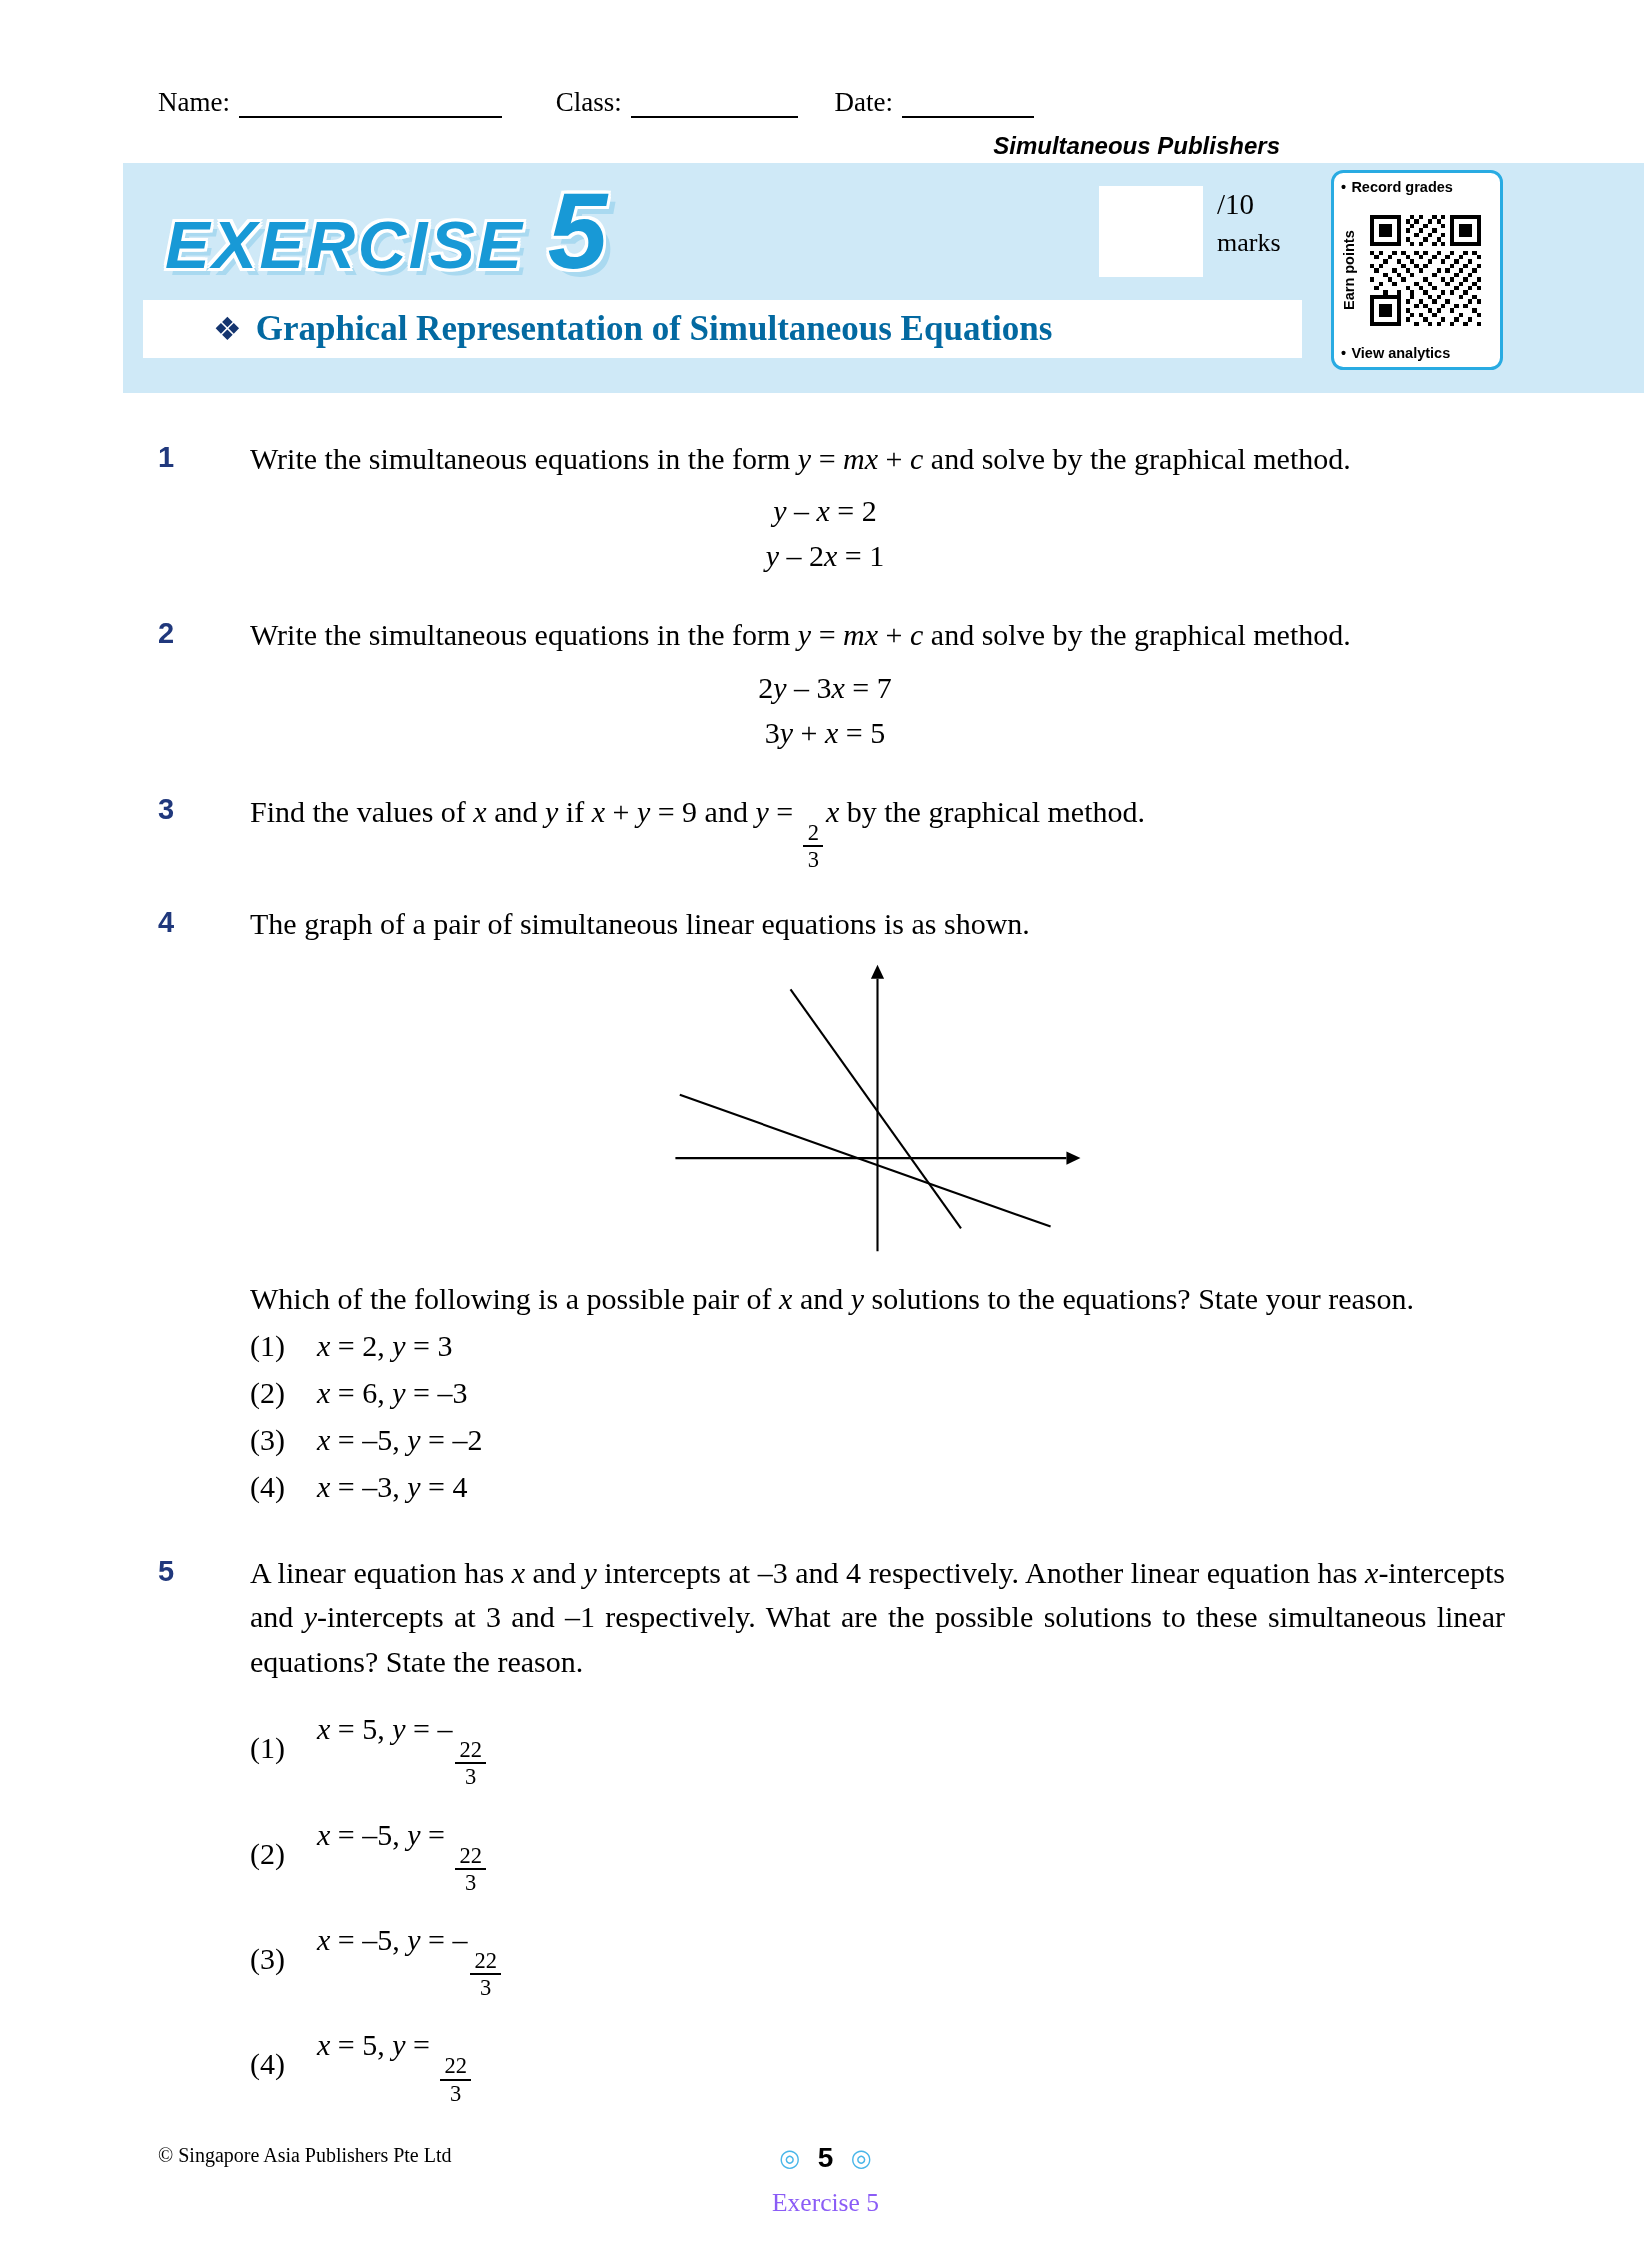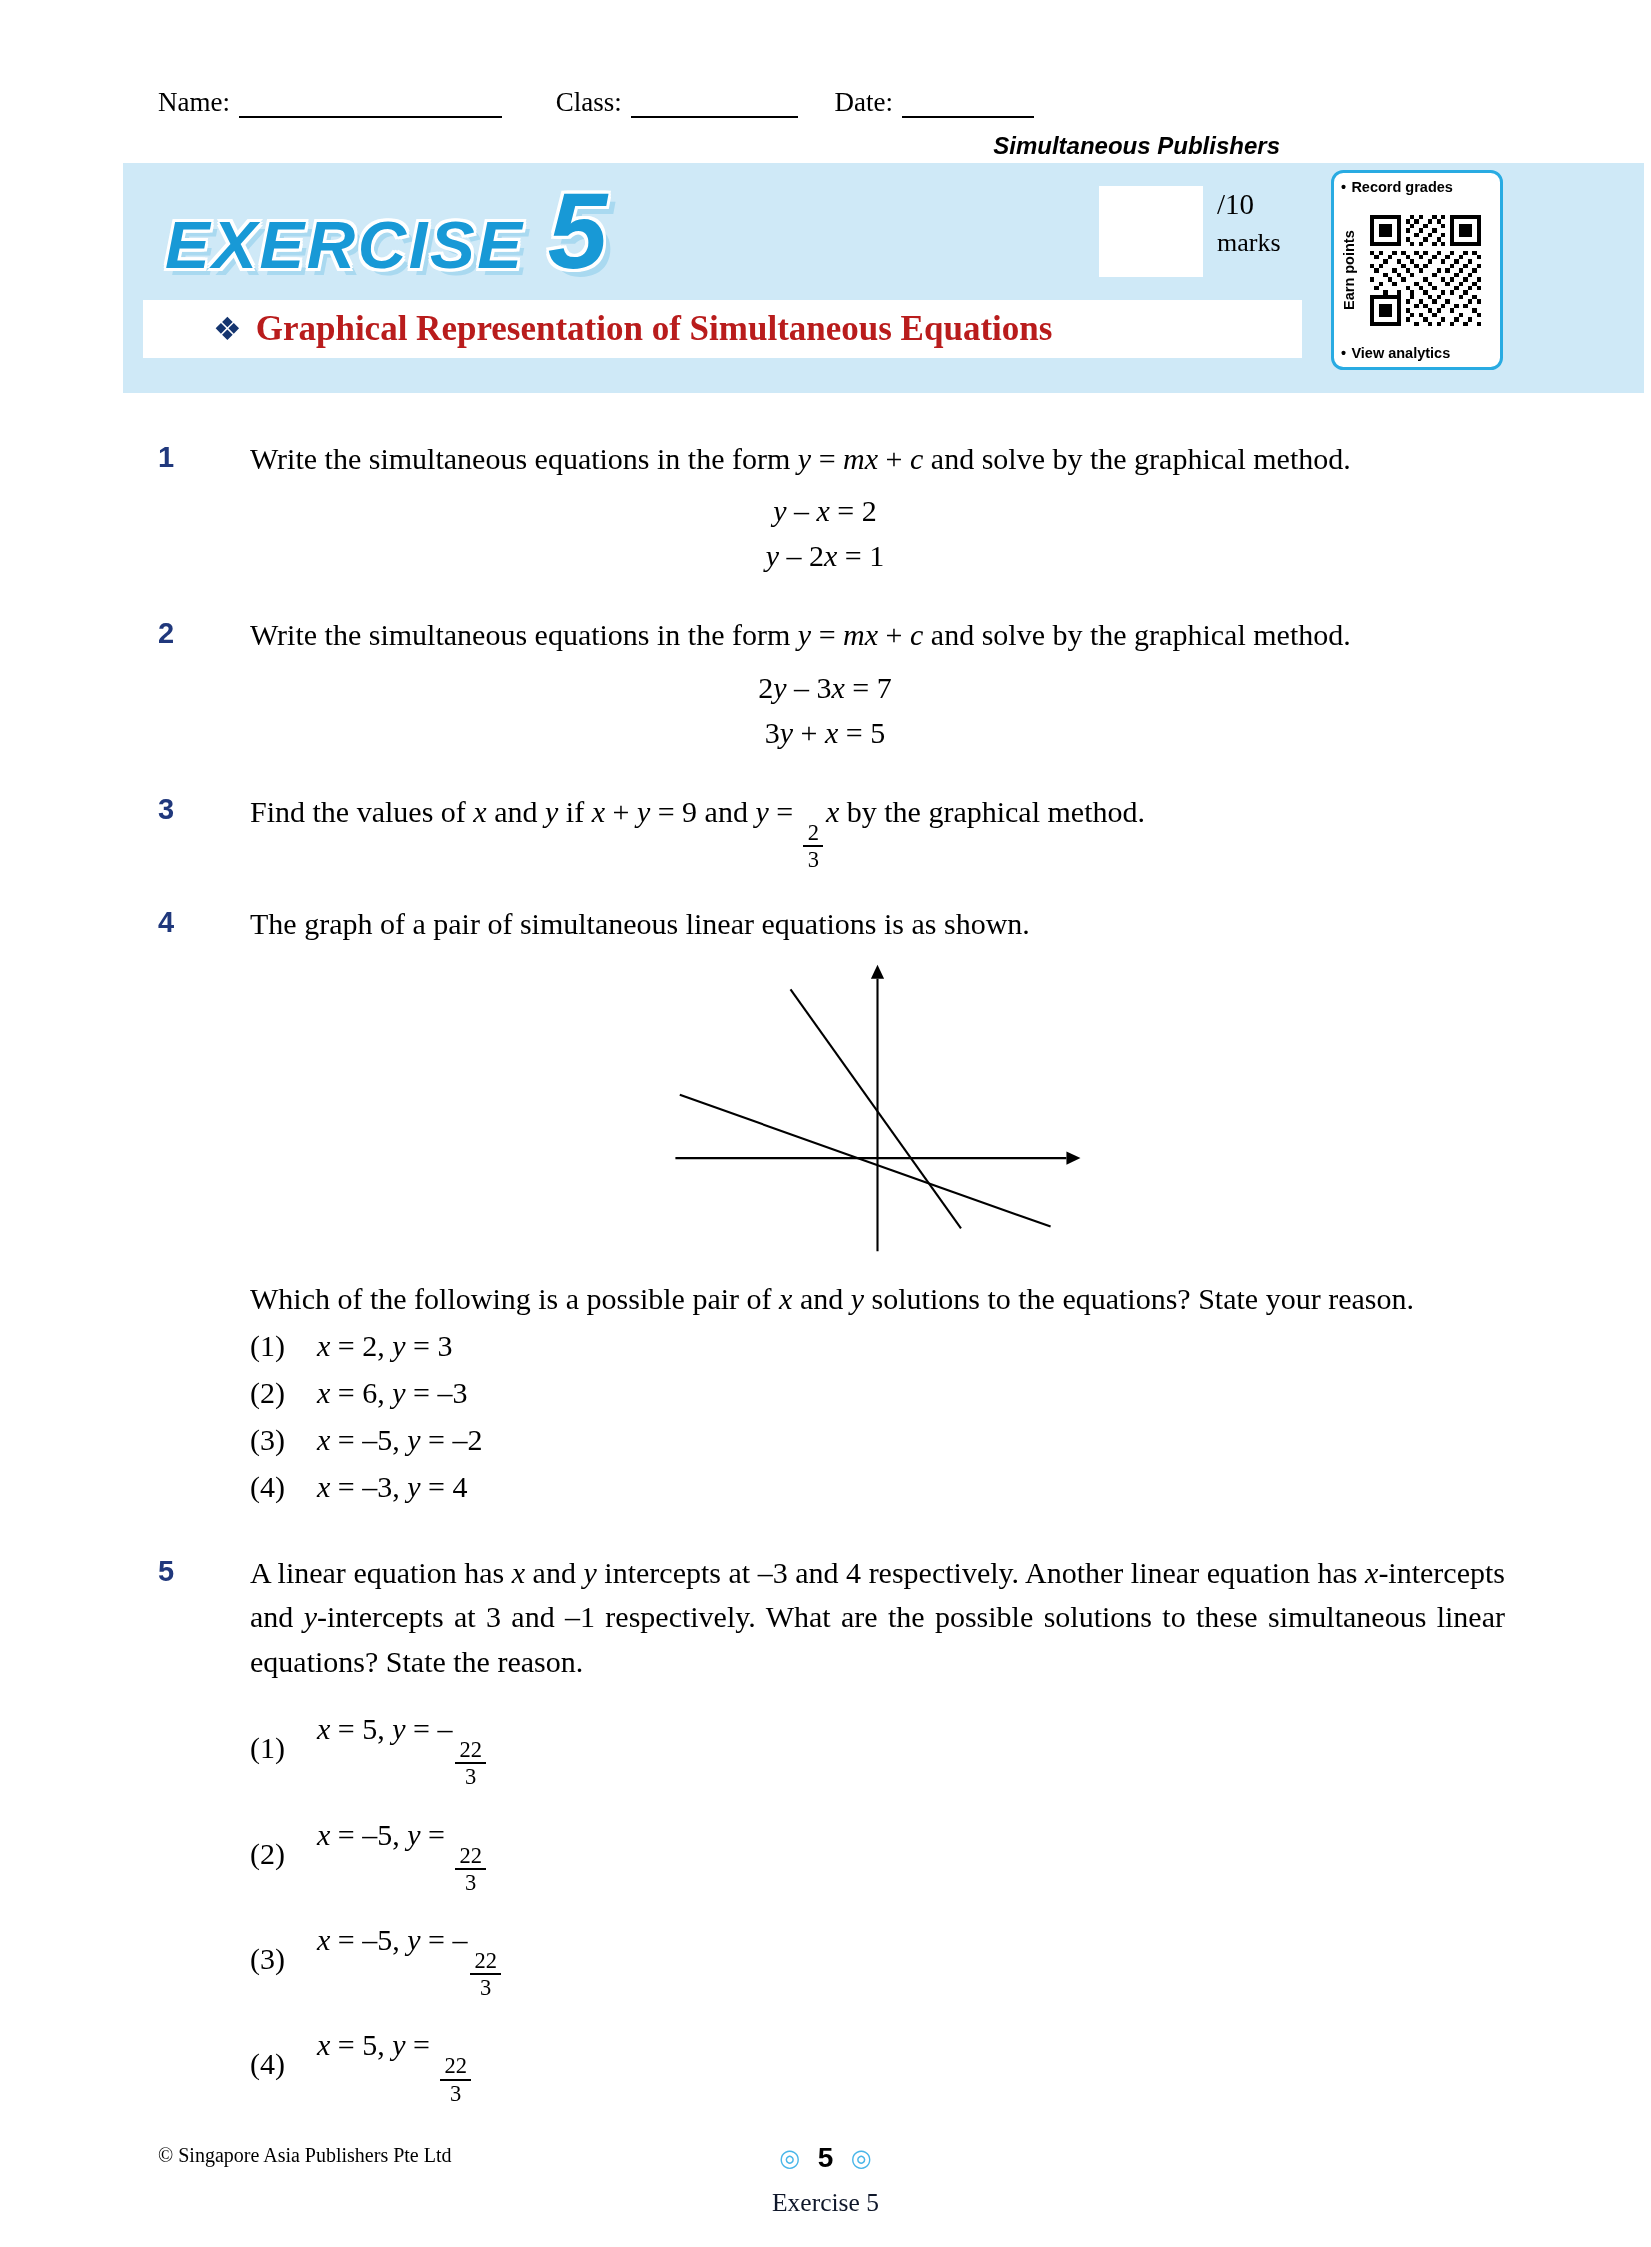--- a/index.html
+++ b/index.html
@@ -24,21 +24,21 @@
   .ex-word{font:italic 900 67px "Liberation Sans",sans-serif;color:#1899d6;letter-spacing:2.6px;
     text-shadow:-2.6px -2.6px 0 #fff,2.6px -2.6px 0 #fff,-2.6px 2.6px 0 #fff,2.6px 2.6px 0 #fff,0 -2.6px 0 #fff,0 2.6px 0 #fff,-2.6px 0 0 #fff,2.6px 0 0 #fff,6.1px 7px 0 #a9d9f0;}
   .ex-num{font:italic 900 107px "Liberation Sans",sans-serif;color:#1899d6;margin-left:23px;
     text-shadow:-2.6px -2.6px 0 #fff,2.6px -2.6px 0 #fff,-2.6px 2.6px 0 #fff,2.6px 2.6px 0 #fff,0 -2.6px 0 #fff,0 2.6px 0 #fff,-2.6px 0 0 #fff,2.6px 0 0 #fff,7px 8px 0 #a9d9f0;}
   .marks-box{position:absolute;left:976px;top:23px;width:104px;height:91px;background:#fff;}
   .marks-value{position:absolute;left:1094px;top:24.6px;font-size:29px;}
   .marks-word{position:absolute;left:1094px;top:65px;font-size:26px;}
   .section-band{position:absolute;left:20px;top:137px;width:1159px;height:58px;background:#fff;
     display:flex;align-items:center;}
   .section-band .bullet{color:#15356f;font-size:32px;margin:0 14px 0 70px;}
-  .section-title{font-weight:700;font-size:35px;color:#b91c1c;}
+  .section-title{font-weight:700;font-size:35px;color:#0369a1;}
 
   
   .qr-card{position:absolute;left:1208px;top:7px;width:172px;height:200px;background:#fff;
     border:3.1px solid #29abe2;border-radius:12.3px;box-sizing:border-box;padding:6.1px 7px;
     display:flex;flex-direction:column;justify-content:space-between;}
   .qr-row{display:flex;align-items:center;gap:5.3px;font:700 14.5px "Liberation Sans",sans-serif;white-space:nowrap;}
   .qr-mid{display:flex;align-items:center;}
   .qr-side{writing-mode:vertical-rl;transform:rotate(180deg);font:700 14.5px "Liberation Sans",sans-serif;
     height:114px;text-align:center;}
   .qr-svg{width:111px;height:111px;margin:0 auto;display:block;}
@@ -58,21 +58,21 @@
 
   .graph-wrap{display:flex;justify-content:center;margin:16px 0 17.6px;}
   .optrow{display:grid;grid-template-columns:67px auto;margin:2.6px 0;}
   .optrow-f{display:grid;grid-template-columns:67px auto;align-items:center;margin:23px 0;}
 
   
   .footer-left{position:absolute;left:158px;top:2140px;font-size:20px;line-height:1.55;}
   .page-marker{position:absolute;left:0;right:0;top:2142px;text-align:center;}
   .page-num{font:700 28px "Liberation Sans",sans-serif;color:#000;margin:0 14px;vertical-align:middle;}
   .deco{color:#49b6e9;font-size:24px;vertical-align:middle;}
-  .exercise-link{position:absolute;left:0;right:0;top:2188px;text-align:center;font-size:25.5px;color:#0f172a;}
+  .exercise-link{position:absolute;left:0;right:0;top:2188px;text-align:center;font-size:25.5px;color:#8b5cf6;}
 </style>
 </head>
 <body>
 
 <div class="page">
 
   <div class="name-row">
     <span>Name:</span>
     <span class="uline ul-name"></span>
     <span>Class:</span>

